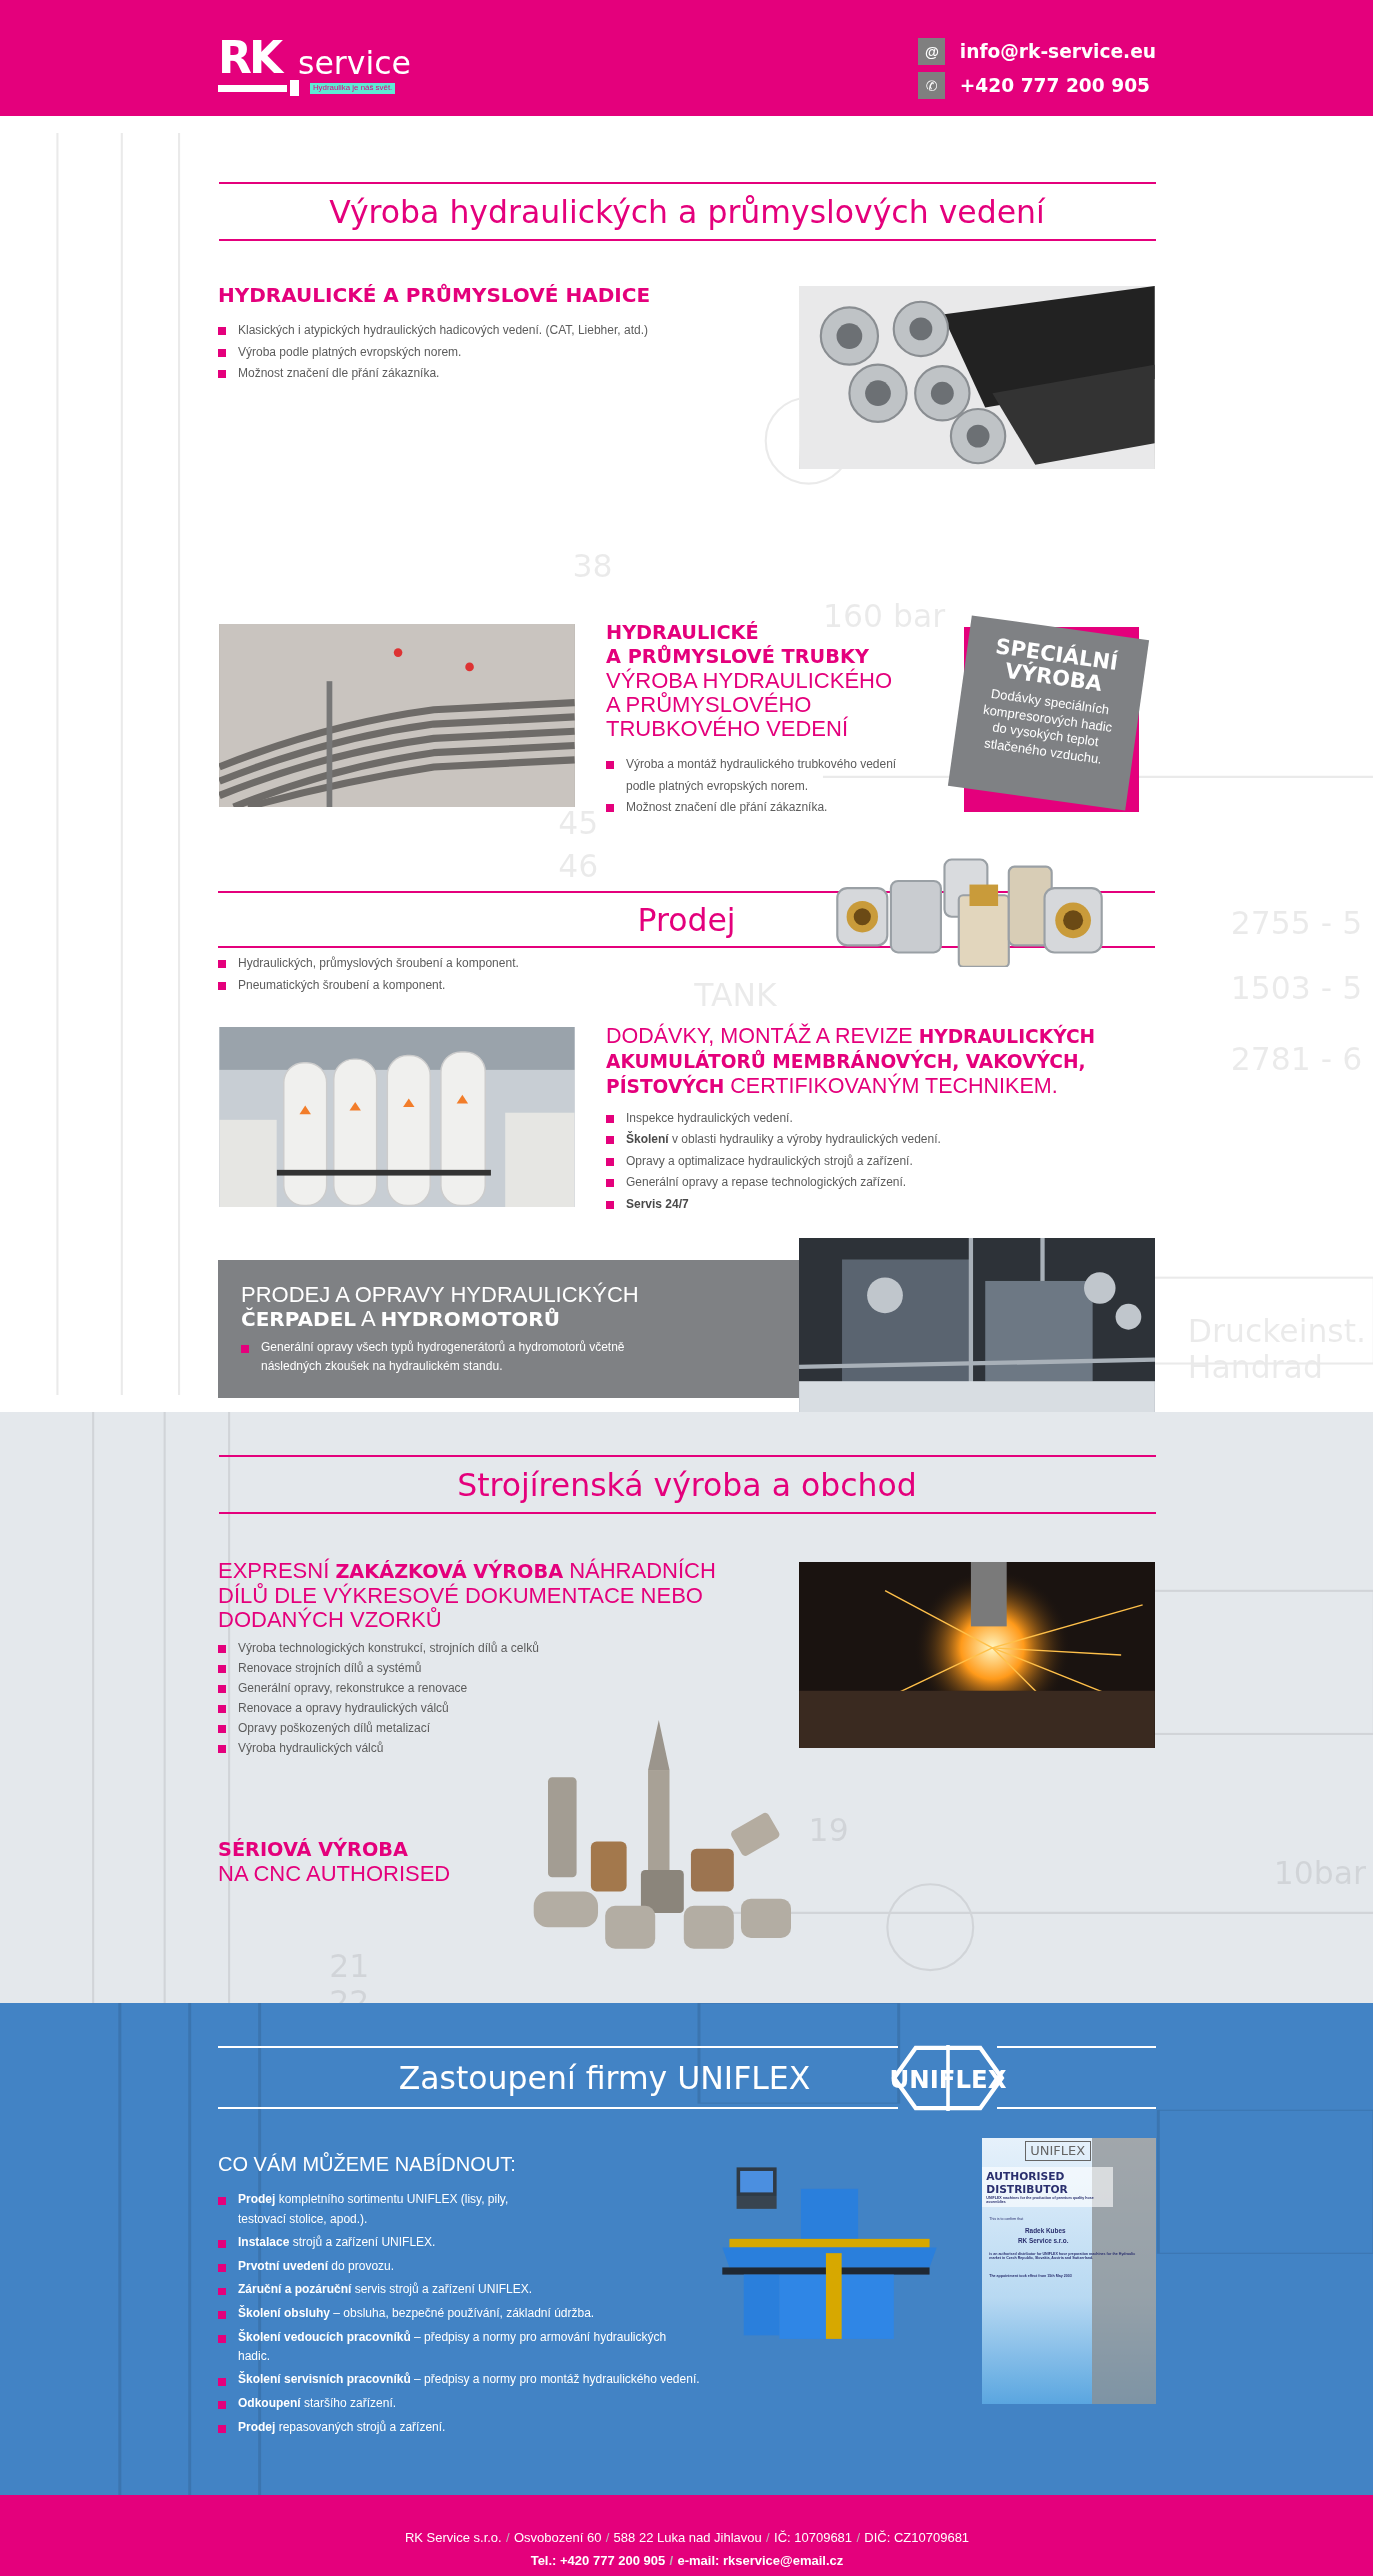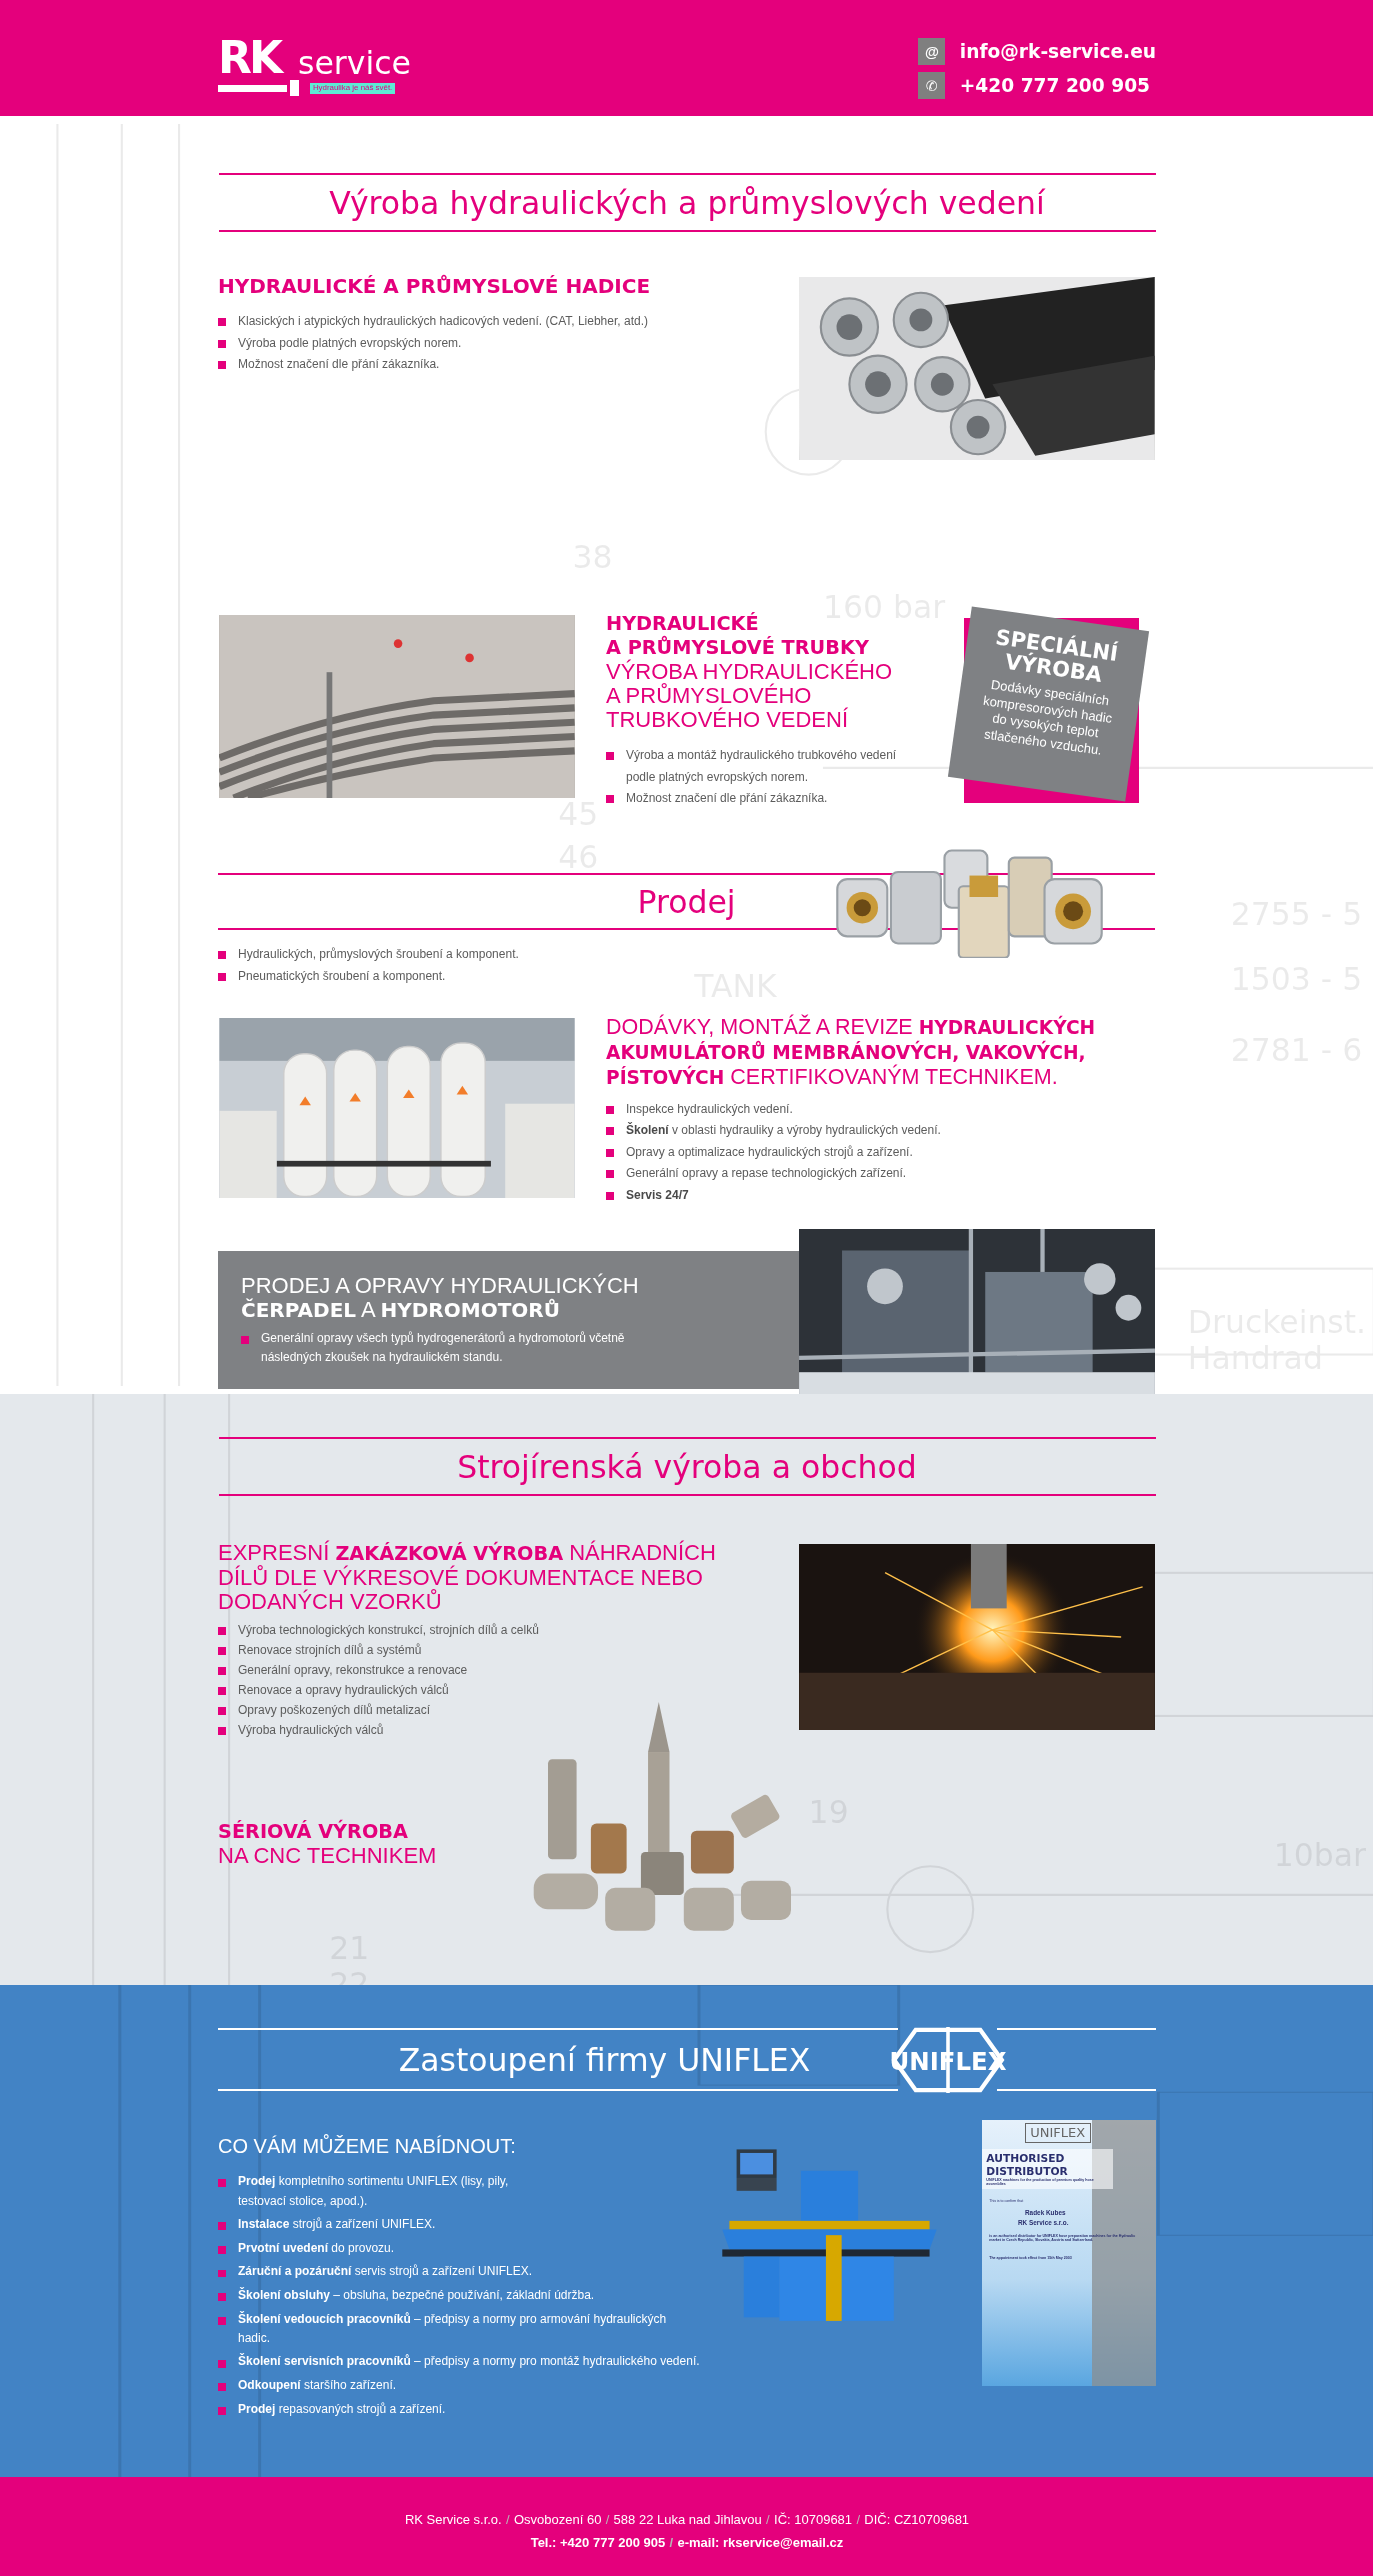--- a/index.html
+++ b/index.html
@@ -1,18 +1,18 @@
 <!DOCTYPE html>
 <html style="font-size:11.4px"><head>
 <meta charset="utf-8">
 <style>
   * { box-sizing: border-box; margin: 0; padding: 0; }
   html, body { width: 1374px; }
   body { font-family: "Liberation Sans", "DejaVu Sans", sans-serif; color: #5a5a5a; background: #fff; position: relative; }
-  .wrap { width: 937px; margin: 8px auto; position: relative; }
+  .wrap { width: 937px; margin: 17px auto; position: relative; }
 
   
   .header { height: 116px; background: #e4007c; position: relative; }
   .logo { position: absolute; left: 218px; top: 36px; width: 208px; height: 64px; }
   .logo .rk { position: absolute; left: 0; top: 0; font-family: "DejaVu Sans", sans-serif; font-weight: bold; font-size: 44px; color: #fff; letter-spacing: -2.9px; line-height: 44px; }
   .logo .svc { position: absolute; left: 80px; top: 8.6px; font-family: "DejaVu Sans", sans-serif; font-size: 31.5px; color: #fff; line-height: 36px; }
   .logo .bar { position: absolute; left: 0; top: 49px; width: 69px; height: 7.2px; background: #fff; }
   .logo .plug { position: absolute; left: 72px; top: 44px; width: 8.6px; height: 15.7px; background: #fff; }
   .logo .tag { position: absolute; left: 92px; top: 47px; background: #5eead4; color: #e4007c; font-size: 7.9px; padding: 1.4px 2.9px; line-height: 8.6px; }
   .contact { position: absolute; right: 218px; top: 38px; }
@@ -319,21 +319,21 @@
           <line x1="270" y1="120" x2="120" y2="40"></line>
           <line x1="270" y1="120" x2="450" y2="130"></line>
       </g>
       <rect x="240" y="0" width="50" height="90" fill="#7a7a7a"></rect>
       <rect x="0" y="180" width="497" height="80" fill="#3a2a20"></rect>
     </svg>
   </div>
 
   <div style="position:absolute;left:218px;top:426px;color:#e4007c">
     <div class="b" style="font-family:'DejaVu Sans',sans-serif;font-size:19.3px;line-height:24px">SÉRIOVÁ VÝROBA</div>
-    <div style="font-size:22px;line-height:24px">NA CNC TECHNIKEM</div>
+    <div style="font-size:22px;line-height:24px">NA CNC AUTHORISED</div>
   </div>
   <div class="img" style="left:519px;top:308px;width:301px;height:243px">
     <svg width="301" height="243" viewBox="0 0 420 340">
       <polygon points="195,0 180,70 210,70" fill="#9b958c"></polygon>
       <rect x="180" y="70" width="30" height="150" fill="#a8a196"></rect>
       <rect x="170" y="210" width="60" height="60" rx="6" fill="#8b857b"></rect>
       <rect x="40" y="80" width="40" height="140" rx="6" fill="#a39d93"></rect>
       <rect x="100" y="170" width="50" height="70" rx="8" fill="#a3784c"></rect>
       <rect x="240" y="180" width="60" height="60" rx="8" fill="#9c7450"></rect>
       <rect x="300" y="140" width="60" height="40" rx="6" fill="#b4aca0" transform="rotate(-30 330 160)"></rect>

